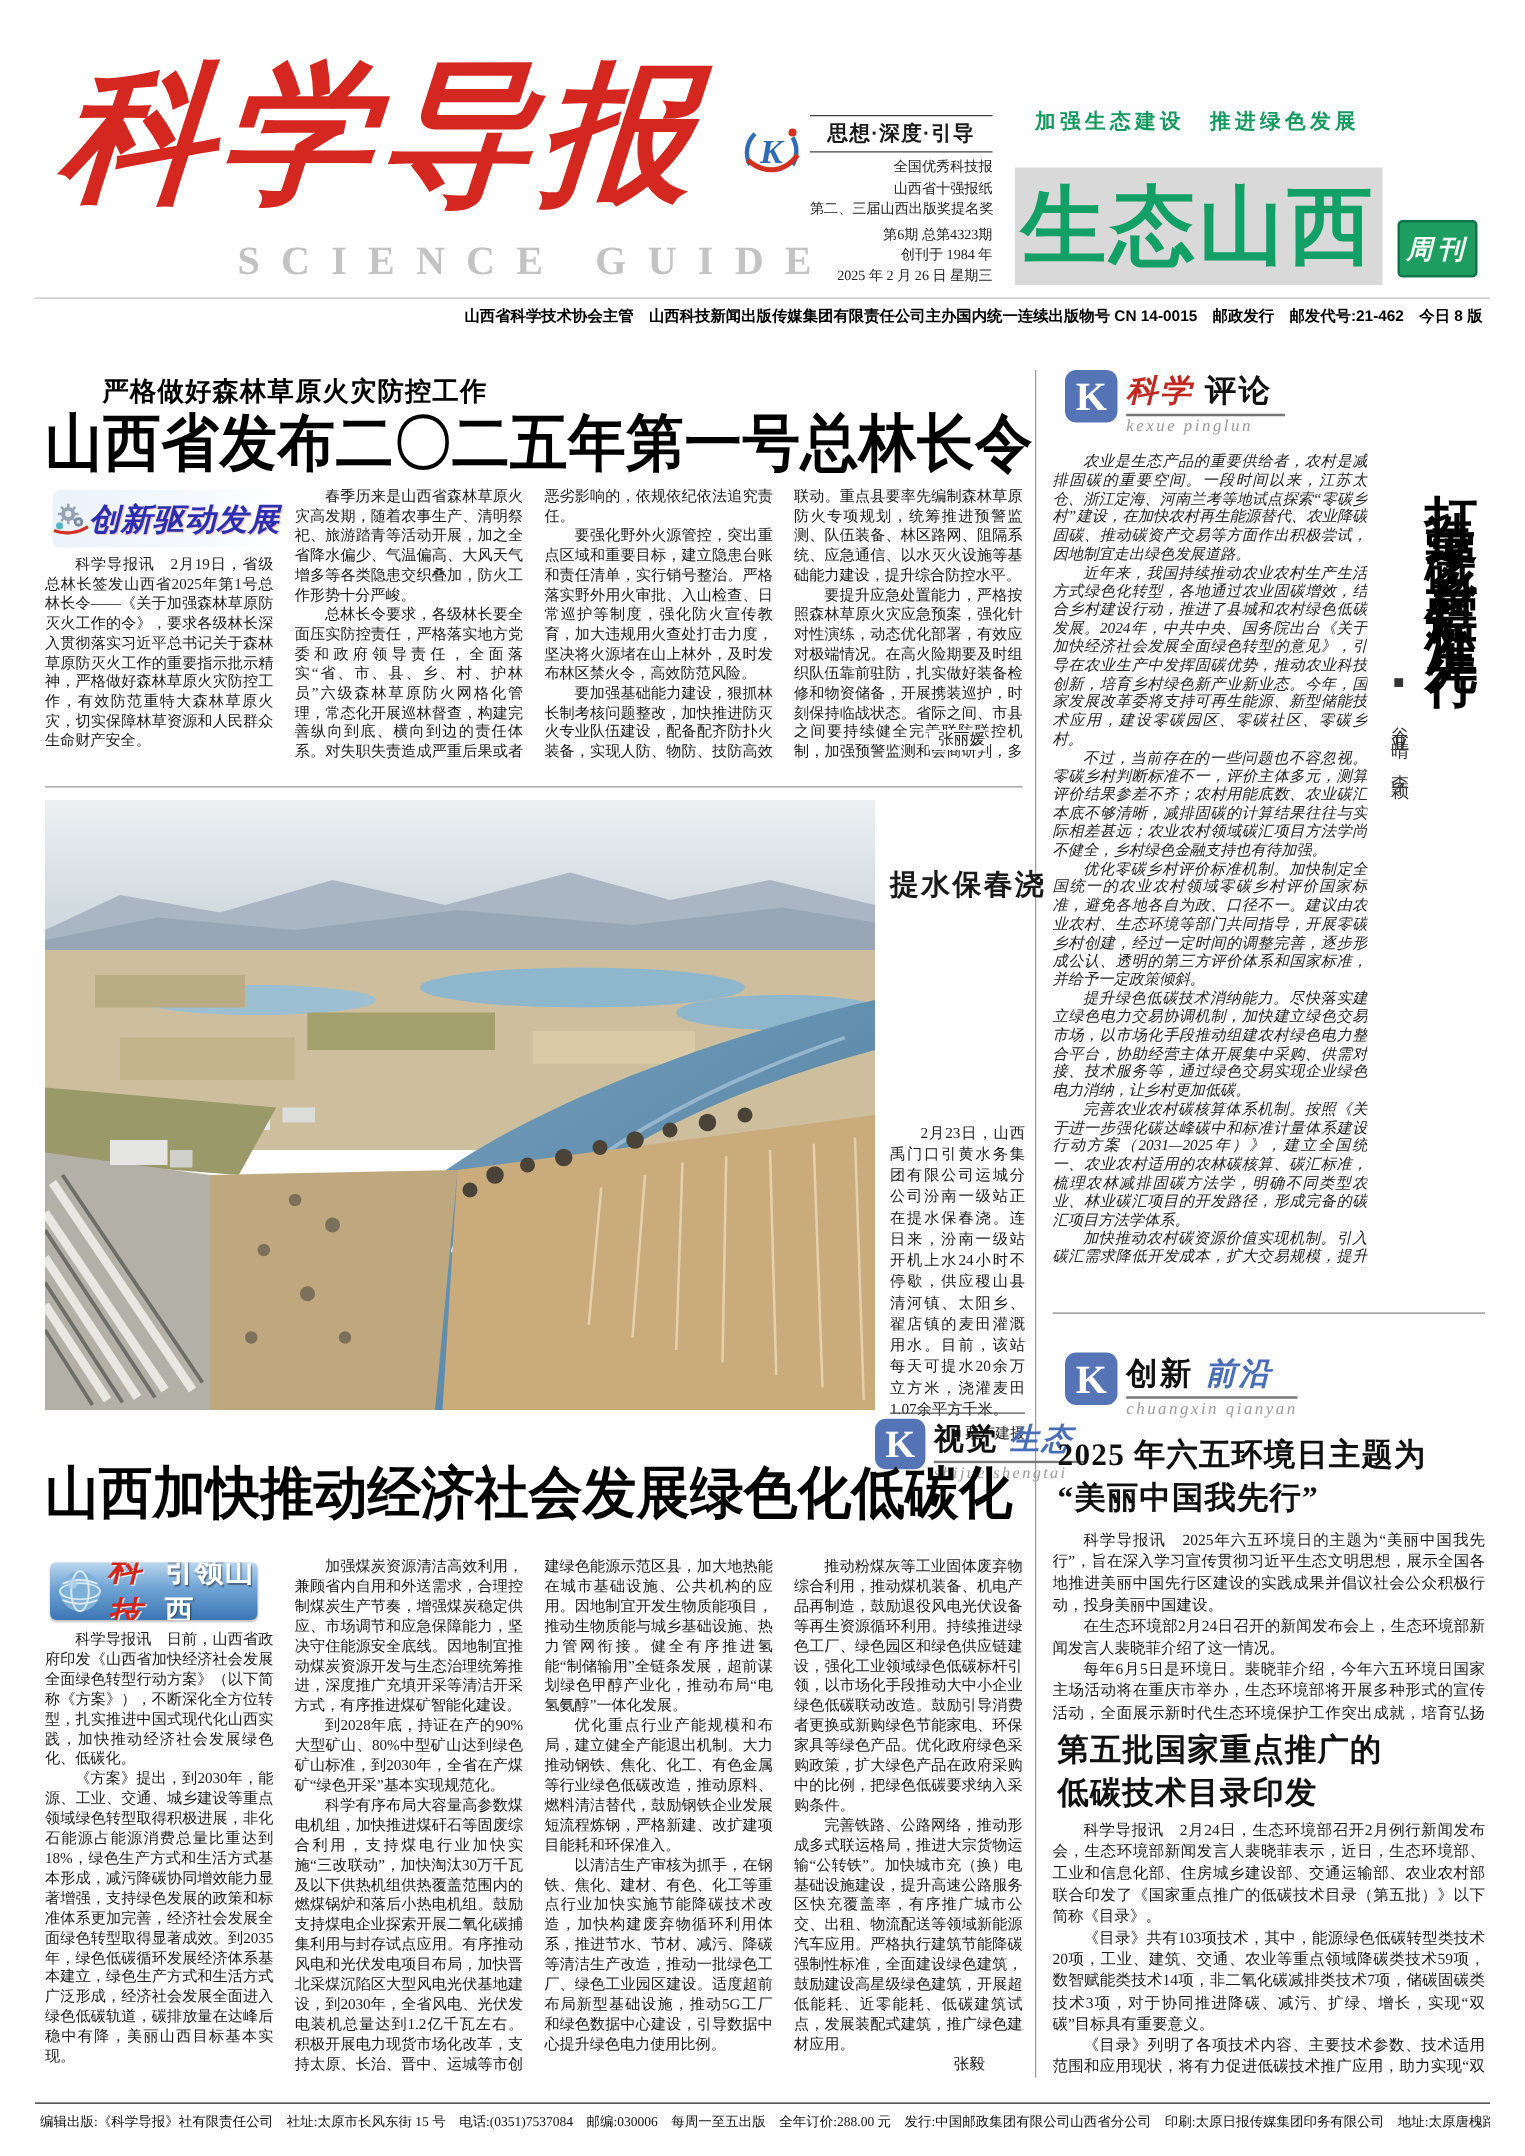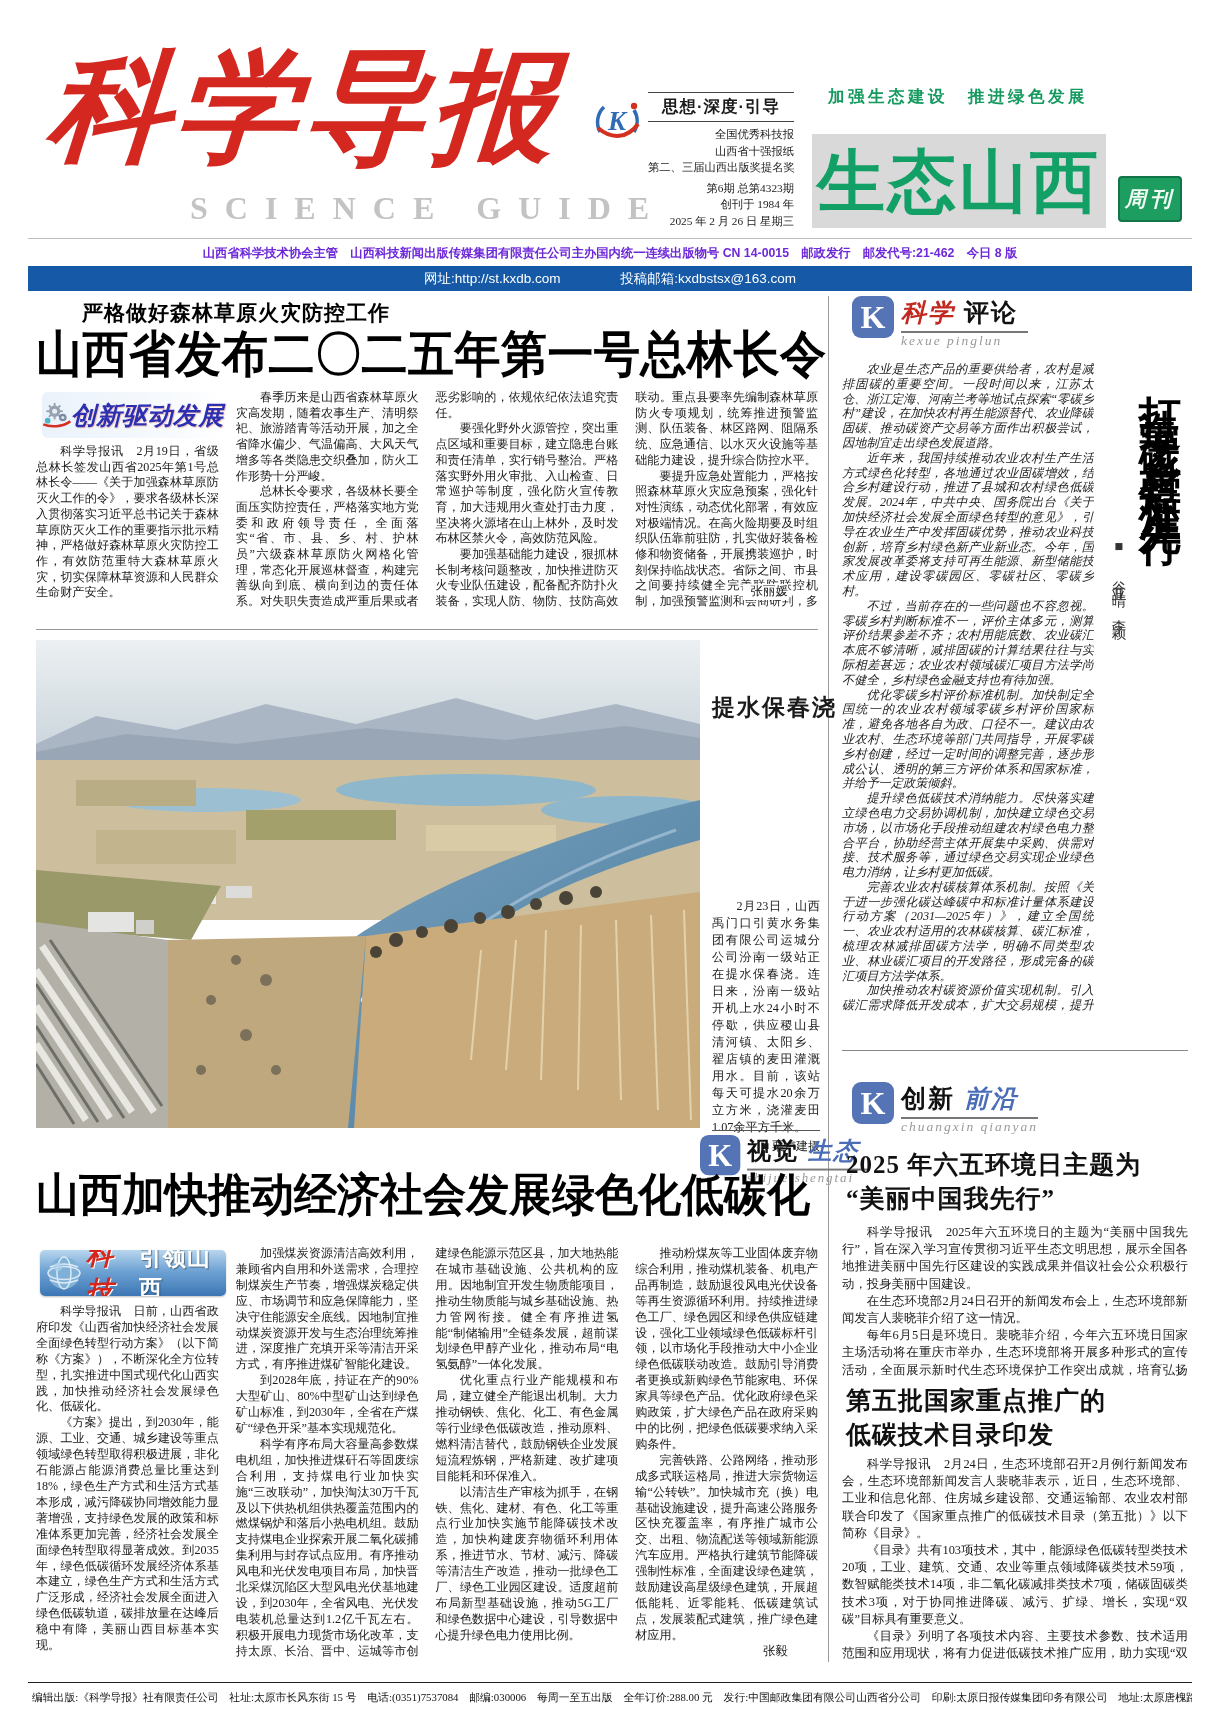--- a/index.html
+++ b/index.html
@@ -38,22 +38,22 @@
     font-family:"Liberation Sans", sans-serif;
   }
   .weekly-seal {
     margin-left:12px; margin-bottom:6px; width:64px; height:46px; background:#1d9d5f;
     border:2px solid #13744a; border-radius:4px; color:#f2fbf4; font-size:21px; font-weight:bold;
     display:flex; align-items:center; justify-content:center; letter-spacing:4px;
     font-family:"DejaVu Serif", serif; font-style:italic;
   }
   .mast-rule { position:absolute; left:28px; top:238px; width:1164px; border-top:1px solid #bfbfbf; }
   .pub-row {
-    position:absolute; left:34px; top:245px; width:1152px; display:flex; justify-content:center;
-    font-size:12.3px; font-weight:bold; color:#6d28d9;
+    position:absolute; left:34px; top:245px; width:1152px; display:flex; justify-content:flex-end;
+    font-size:12.3px; font-weight:bold; color:#000000;
   }
   .url-bar {
     position:absolute; left:28px; top:266px; width:1164px; height:25px;
     background:#1559a7; color:#fff; font-size:13.5px; line-height:25px; text-align:center;
   }
   .url-bar span { margin:0 28px; }
   
   .v-rule { position:absolute; left:828px; top:296px; width:1px; height:1366px; background:#9a9a9a; }
   .h-rule-lead { position:absolute; left:36px; top:629px; width:782px; border-top:1px solid #999; }
   .h-rule-comm { position:absolute; left:842px; top:1050px; width:346px; border-top:1px solid #888; }
@@ -139,21 +139,21 @@
   .headline2 {
     position:absolute; left:36px; top:1166px; width:784px; font-size:43px; font-weight:900;
     font-family:"Liberation Serif", serif; white-space:nowrap; color:#000; transform:scaleY(1.05);
   }
   .second-cols {
     position:absolute; left:36px; top:1246px; width:782px; height:416px;
     column-count:4; column-gap:17px; font-family:"Liberation Serif", serif;
     font-size:12.1px; line-height:15.9px; text-align:justify; overflow:hidden;
   }
   .tech-badge {
-    position:absolute; left:40px; top:1250px; width:186px; height:46px; border-radius:5px;
+    position:absolute; left:40px; top:1250px; width:166px; height:46px; border-radius:5px;
     background:linear-gradient(180deg,#b9d6ee 0%,#6fa3d4 45%,#3c76b4 100%);
     display:flex; align-items:center; overflow:hidden; box-shadow:0 1px 2px rgba(0,0,0,.25);
   }
   .tech-badge .globe { margin-left:4px; flex:0 0 auto; }
   .tech-badge .t1 { font-size:27px; font-weight:900; font-style:italic; color:#d4261c; font-family:"DejaVu Serif", serif; text-shadow:1px 1px 0 #fff; margin-left:2px; }
   .tech-badge .t2 { font-size:23px; font-weight:900; color:#fff; letter-spacing:1px; margin-left:4px; text-shadow:1px 1px 1px rgba(0,0,0,.4); }
   
   .footer-line {
     position:absolute; left:32px; top:1691px; width:1160px; font-size:10.8px; color:#111;
     white-space:nowrap; overflow:hidden; font-family:"Liberation Serif", serif;
@@ -196,24 +196,20 @@
     <div class="eco-row">
       <div class="eco-banner">生态山西</div>
       <div class="weekly-seal">周刊</div>
     </div>
   </div>
 
   <div class="mast-rule"></div>
   <div class="pub-row">
     <span>山西省科学技术协会主管　山西科技新闻出版传媒集团有限责任公司主办</span>
     <span>国内统一连续出版物号 CN 14-0015　邮政发行　邮发代号:21-462　今日 8 版</span>
-  </div>
-  <div class="url-bar">
-    <span>网址:http://st.kxdb.com</span>
-    <span>投稿邮箱:kxdbstsx@163.com</span>
   </div>
 
   <div class="v-rule"></div>
 
   <div class="kicker">严格做好森林草原火灾防控工作</div>
   <div class="headline1">山西省发布二〇二五年第一号总林长令</div>
 
   <div class="lead-cols">
     <div class="badge-spacer"></div>
   <p>科学导报讯　2月19日，省级总林长签发山西省2025年第1号总林长令——《关于加强森林草原防灭火工作的令》，要求各级林长深入贯彻落实习近平总书记关于森林草原防灭火工作的重要指示批示精神，严格做好森林草原火灾防控工作，有效防范重特大森林草原火灾，切实保障林草资源和人民群众生命财产安全。</p>

